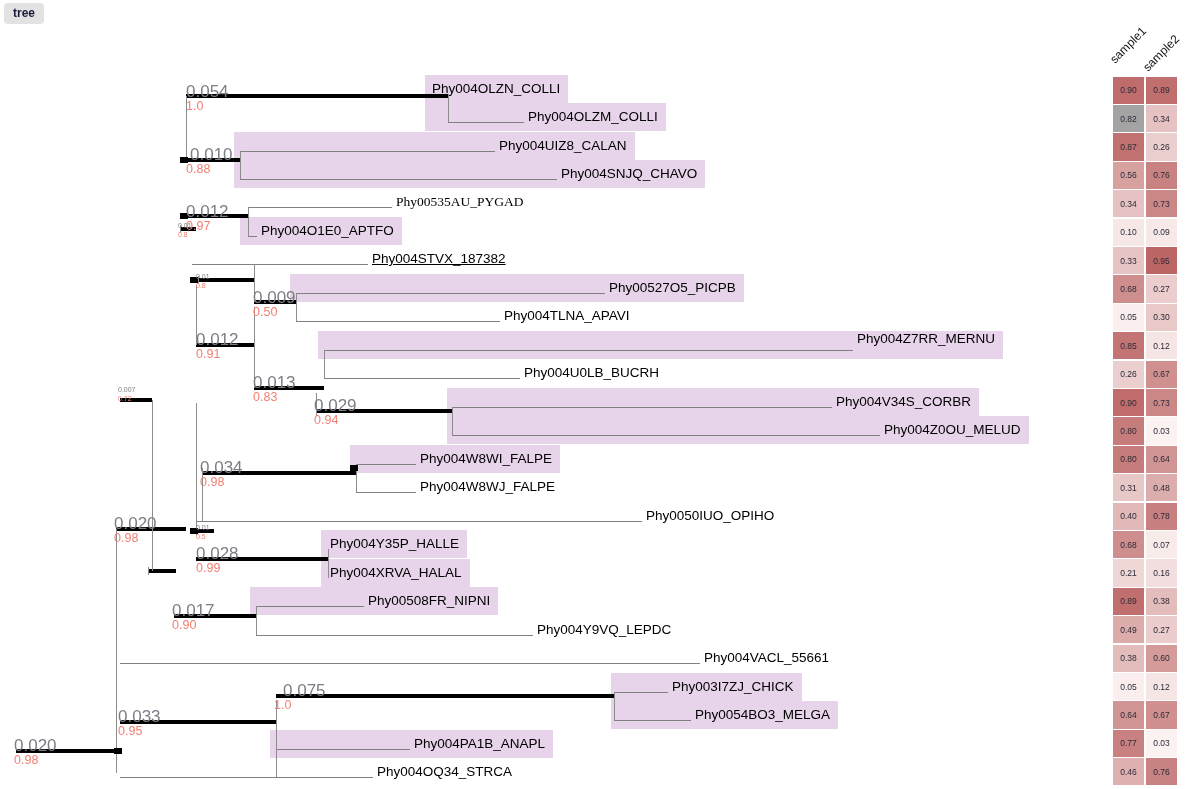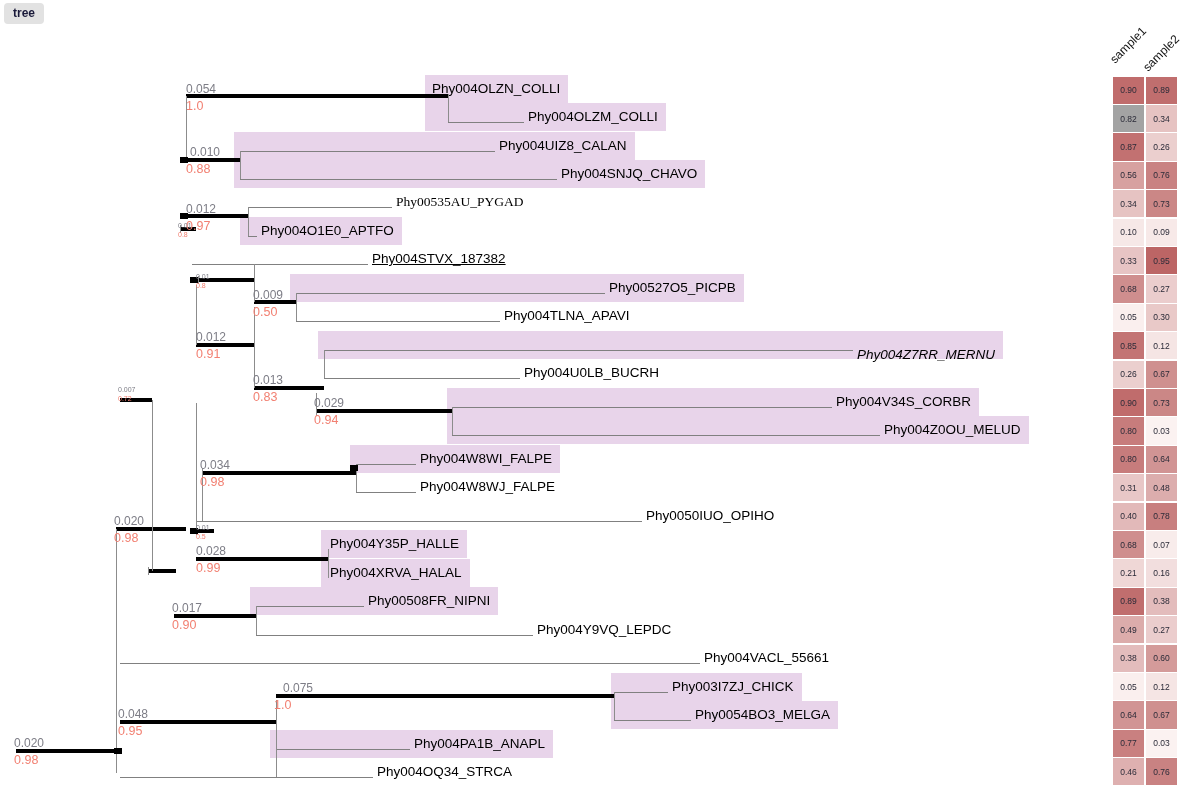--- a/index.html
+++ b/index.html
@@ -17,21 +17,21 @@
   #canvas{position:absolute;left:0;top:0;width:1202px;height:789px;}
 
   .hl{position:absolute;background:#e8d4ea;}
   .hbranch{position:absolute;background:#000;}
   .tbranch{position:absolute;background:#808080;}
   .vthin{position:absolute;background:#8c8c8c;width:1px;}
 
   .tip{position:absolute;font-size:13.5px;color:#000;white-space:nowrap;
        line-height:1;}
 
-  .bl{position:absolute;font-size:12px;color:#7d7d86;white-space:nowrap;line-height:1;}
+  .bl{position:absolute;font-size:17px;color:#7d7d86;white-space:nowrap;line-height:1;}
   .sup{position:absolute;font-size:12.5px;color:#f28072;white-space:nowrap;line-height:1;}
   .bl.small{font-size:7px;}
   .sup.small{font-size:7px;}
 
   .cell{position:absolute;width:31px;height:27.3px;
         display:flex;align-items:center;justify-content:center;
         font-size:8.5px;color:#2b2b38;}
   .colhdr{position:absolute;font-size:12px;color:#111;
           transform-origin:left bottom;
           transform:rotate(-45deg);white-space:nowrap;}
@@ -137,21 +137,21 @@
     <div class="hbranch" style="left:114px;top:748px;width:8px;height:6px;"></div>
     <div class="tip" style="left: 432px; top: 82px;">Phy004OLZN_COLLI</div>
     <div class="tip" style="left: 528px; top: 110px;">Phy004OLZM_COLLI</div>
     <div class="tip" style="left: 499px; top: 139px;">Phy004UIZ8_CALAN</div>
     <div class="tip" style="left: 561px; top: 167px;">Phy004SNJQ_CHAVO</div>
     <div class="tip" style="left: 396px; top: 195px; font-family: Liberation Serif, serif;">Phy00535AU_PYGAD</div>
     <div class="tip" style="left: 261px; top: 224px;">Phy004O1E0_APTFO</div>
     <div class="tip" style="left: 372px; top: 252px; text-decoration: underline;">Phy004STVX_187382</div>
     <div class="tip" style="left: 609px; top: 281px;">Phy00527O5_PICPB</div>
     <div class="tip" style="left: 504px; top: 309px;">Phy004TLNA_APAVI</div>
-    <div class="tip" style="left: 857px; top: 348px; font-style: italic;">Phy004Z7RR_MERNU</div>
+    <div class="tip" style="left: 857px; top: 332px;">Phy004Z7RR_MERNU</div>
     <div class="tip" style="left: 524px; top: 366px;">Phy004U0LB_BUCRH</div>
     <div class="tip" style="left: 836px; top: 395px;">Phy004V34S_CORBR</div>
     <div class="tip" style="left: 884px; top: 423px;">Phy004Z0OU_MELUD</div>
     <div class="tip" style="left: 420px; top: 452px;">Phy004W8WI_FALPE</div>
     <div class="tip" style="left: 420px; top: 480px;">Phy004W8WJ_FALPE</div>
     <div class="tip" style="left: 646px; top: 509px;">Phy0050IUO_OPIHO</div>
     <div class="tip" style="left: 330px; top: 537px;">Phy004Y35P_HALLE</div>
     <div class="tip" style="left: 330px; top: 566px;">Phy004XRVA_HALAL</div>
     <div class="tip" style="left: 368px; top: 594px;">Phy00508FR_NIPNI</div>
     <div class="tip" style="left: 537px; top: 623px;">Phy004Y9VQ_LEPDC</div>
@@ -181,21 +181,21 @@
     <div class="bl small" style="left: 196px; top: 524px;">0.01</div>
     <div class="sup small" style="left: 196px; top: 533px;">0.5</div>
     <div class="bl" style="left: 196px; top: 545px;">0.028</div>
     <div class="sup" style="left: 196px; top: 562px;">0.99</div>
     <div class="bl" style="left: 172px; top: 602px;">0.017</div>
     <div class="sup" style="left: 172px; top: 619px;">0.90</div>
     <div class="bl" style="left: 114px; top: 515px;">0.020</div>
     <div class="sup" style="left: 114px; top: 532px;">0.98</div>
     <div class="bl" style="left: 274px; top: 682px; margin-left: 9px;">0.075</div>
     <div class="sup" style="left: 274px; top: 699px;">1.0</div>
-    <div class="bl" style="left: 118px; top: 708px;">0.048</div>
+    <div class="bl" style="left: 118px; top: 708px;">0.033</div>
     <div class="sup" style="left: 118px; top: 725px;">0.95</div>
     <div class="bl" style="left: 14px; top: 737px;">0.020</div>
     <div class="sup" style="left: 14px; top: 754px;">0.98</div>
     <div class="bl small" style="left: 178px; top: 222px;">0.01</div>
     <div class="sup small" style="left: 178px; top: 231px;">0.8</div>
     <div class="bl small" style="left: 196px; top: 273px;">0.01</div>
     <div class="sup small" style="left: 196px; top: 282px;">0.8</div>
     <div class="cell" style="left: 1113px; top: 76.5px; background: rgb(192, 108, 108);">0.90</div>
     <div class="cell" style="left: 1146px; top: 76.5px; background: rgb(192, 110, 110);">0.89</div>
     <div class="cell" style="left: 1113px; top: 104.9px; background: #a3a3a3;">0.82</div>

